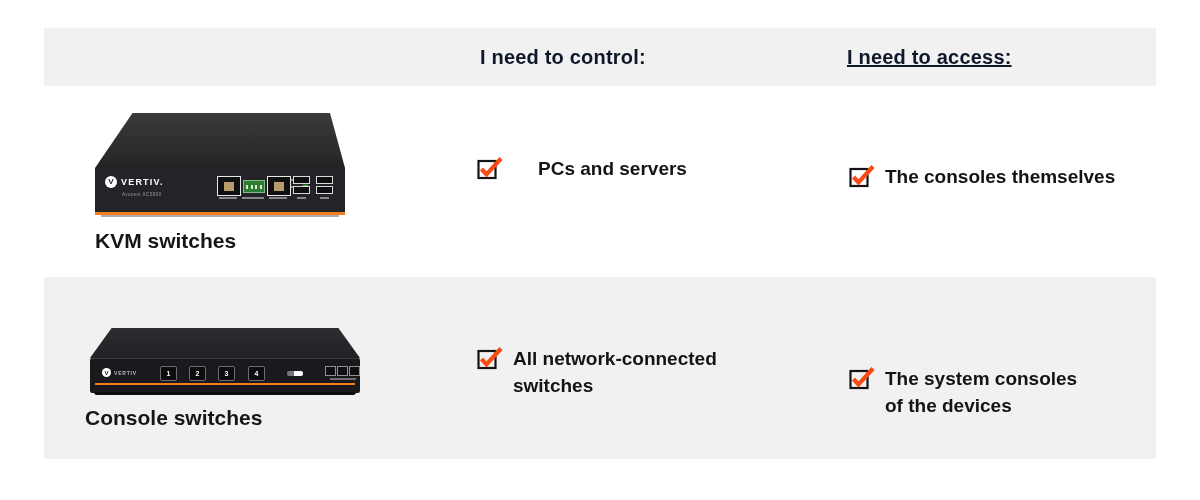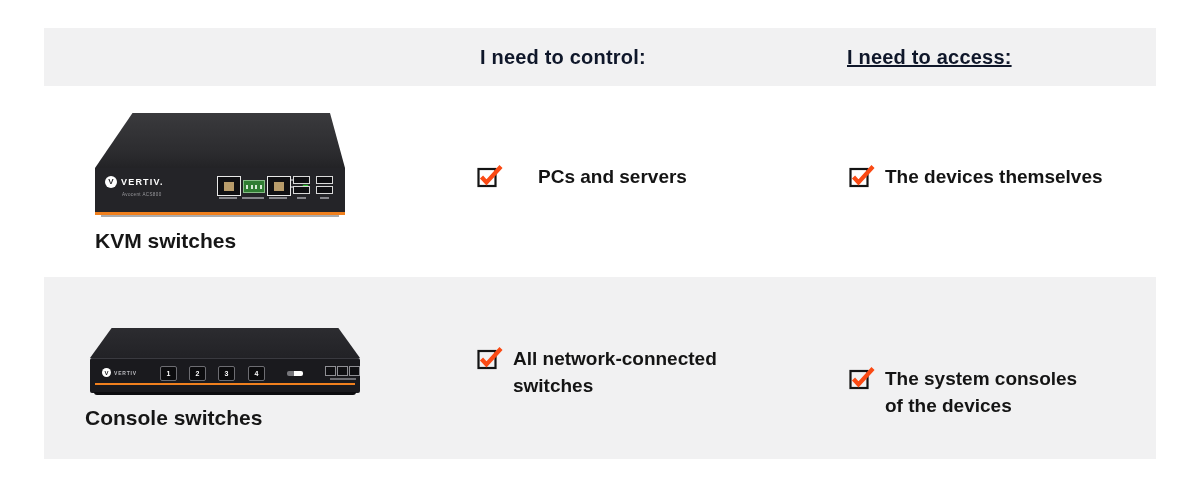--- a/index.html
+++ b/index.html
@@ -22,21 +22,21 @@
 
   .device-label{
     position:absolute;font-size:21px;font-weight:600;text-align:left;color:#161616;
   }
   .label-kvm{left:95px;width:250px;top:229px;}
   .label-console{left:85px;width:290px;top:406px;}
 
   
   .check-item{position:absolute;display:flex;gap:10px;align-items:flex-start;}
   .check-item .txt{display:flex;flex-direction:column;font-size:19px;font-weight:700;line-height:27px;color:#141414;white-space:nowrap;}
-  .ci-r1c1{left:477px;top:163px;gap:35px;}
+  .ci-r1c1{left:477px;top:155px;gap:35px;}
   .ci-r1c2{left:849px;top:163px;}
   .ci-r2c1{left:477px;top:345px;}
   .ci-r2c2{left:849px;top:365px;}
   .checksvg{overflow:visible;flex:0 0 auto;margin-top:1px;}
 
   
   .device1{position:absolute;left:95px;top:113px;width:250px;height:102px;}
   .d1-top{position:absolute;left:0;top:0;width:250px;height:55px;
     background:linear-gradient(180deg,#3a3a3d 0%,#2c2c2f 70%,#232326 100%);
     clip-path:polygon(15% 0,94% 0,100% 100%,0 100%);}
@@ -172,21 +172,21 @@
       <span>PCs and servers</span>
     </div>
 </div>
 
 <div class="check-item ci-r1c2">
   <svg class="checksvg" width="26" height="24" viewBox="0 0 26 24">
     <rect x="1.5" y="5" width="17" height="17" fill="none" stroke="#141414" stroke-width="2.2"></rect>
     <polyline points="4.5,13 9.5,18.5 24,2.5" fill="none" stroke="#fa4a14" stroke-width="4.2"></polyline>
   </svg>
   <div class="txt">
-      <span>The devices themselves</span>
+      <span>The consoles themselves</span>
     </div>
 </div>
 
 <div class="check-item ci-r2c1">
   <svg class="checksvg" width="26" height="24" viewBox="0 0 26 24">
     <rect x="1.5" y="5" width="17" height="17" fill="none" stroke="#141414" stroke-width="2.2"></rect>
     <polyline points="4.5,13 9.5,18.5 24,2.5" fill="none" stroke="#fa4a14" stroke-width="4.2"></polyline>
   </svg>
   <div class="txt">
     <span>All network-connected</span>

